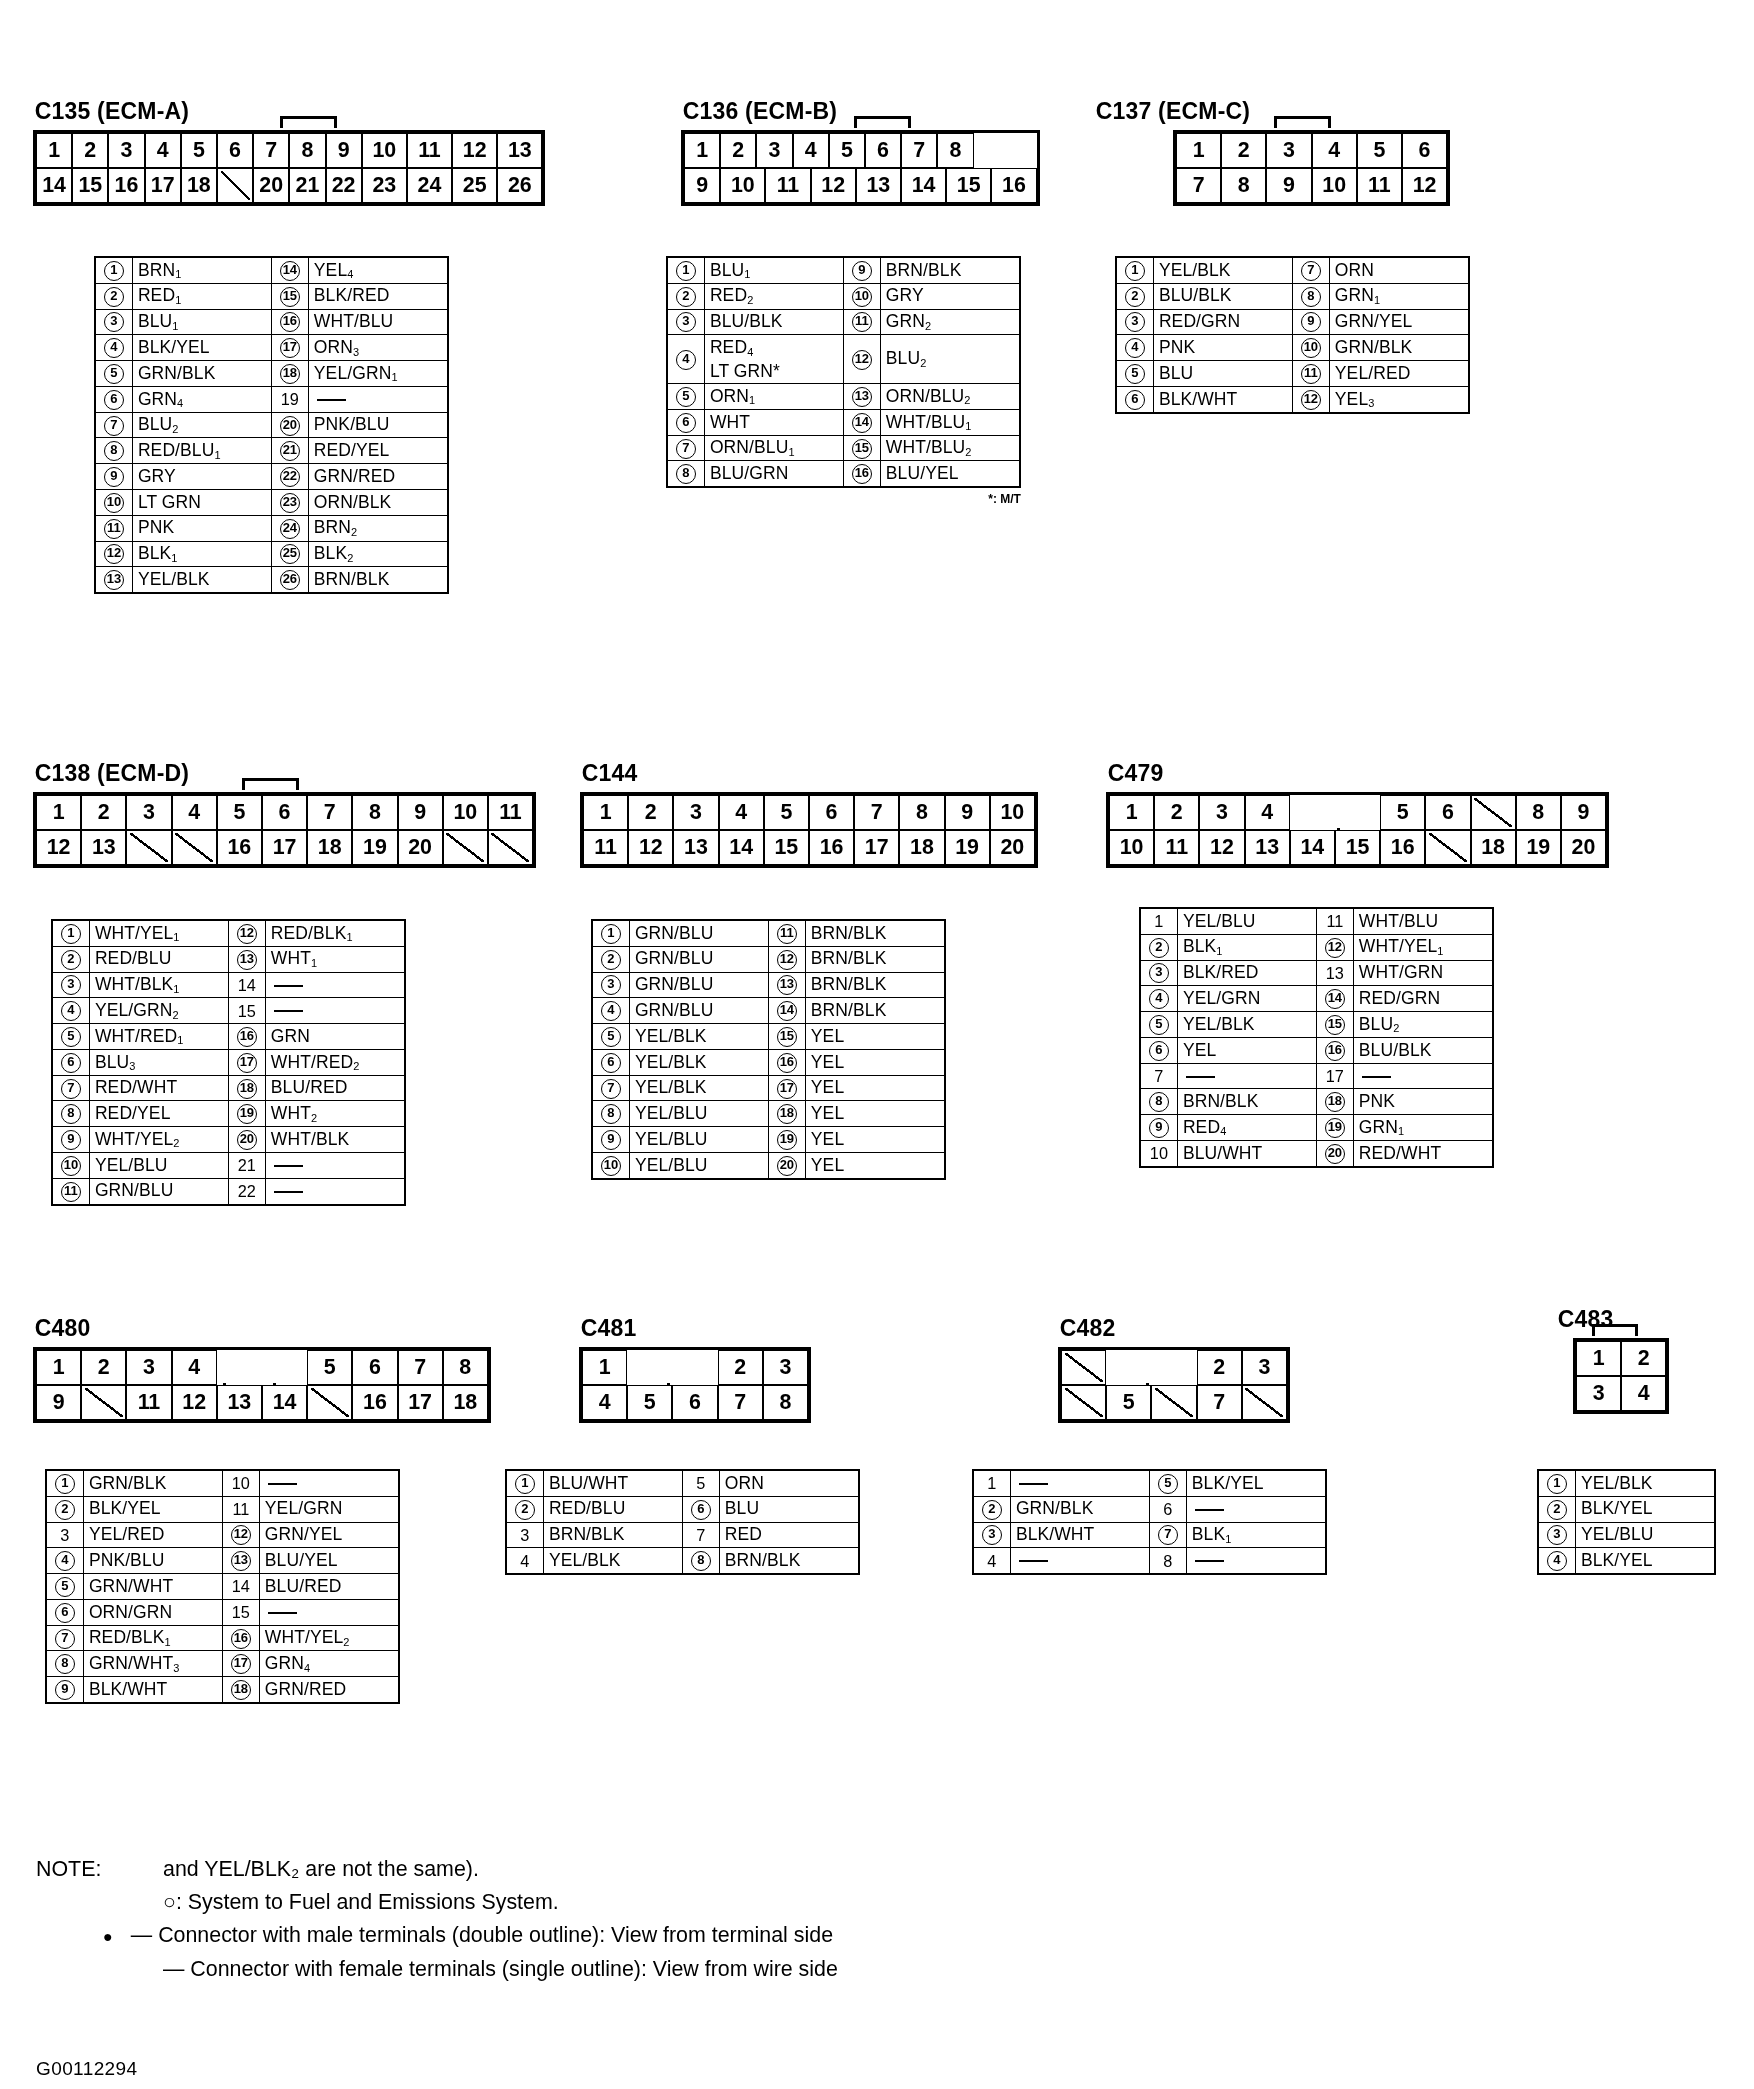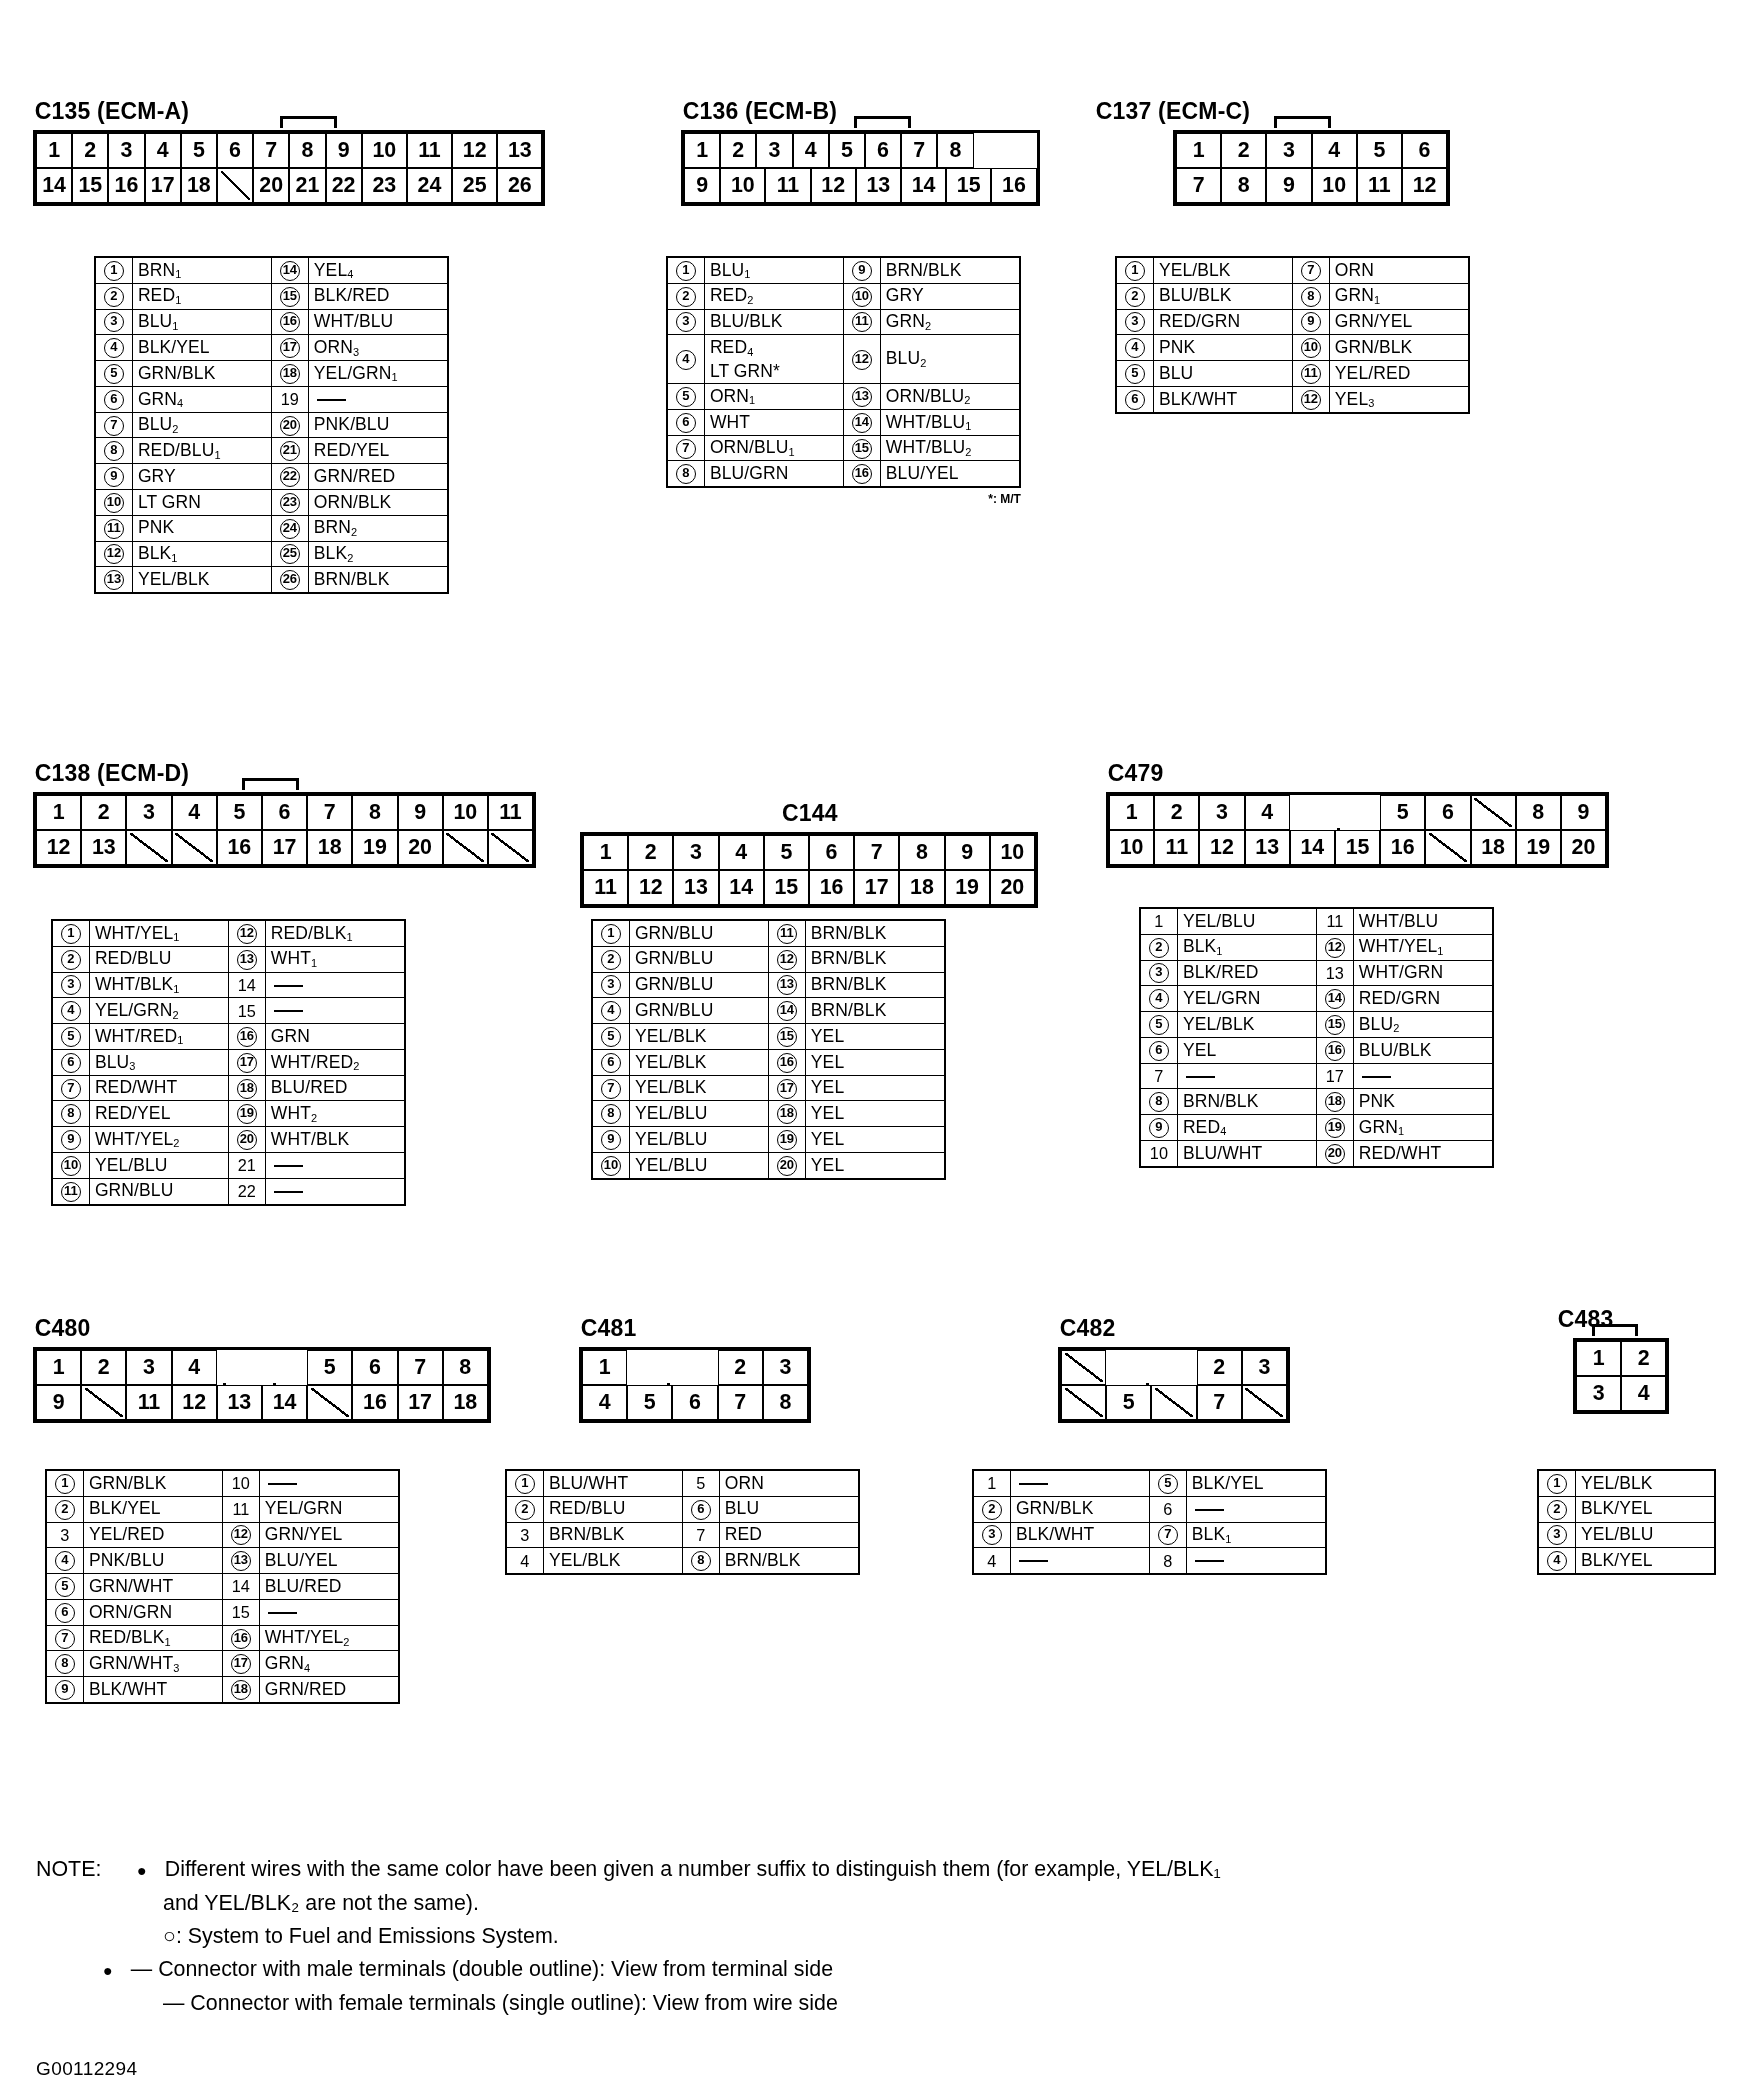--- a/index.html
+++ b/index.html
@@ -467,21 +467,21 @@
           <tr>
             <td class="num"><span class="circ">11</span></td>
             <td class="val wide">GRN/BLU</td>
             <td class="num">22</td>
             <td class="val wide"><span class="dash"></span></td>
           </tr>
         </tbody>
     </table>
   </div>
 
-  <div class="block" style="left:580px;top:752px;text-align:center;">
+  <div class="block" style="left:580px;top:712px;">
     <div class="conn-title">C144</div>
     <div class="pinwrap">
       <div class="pingrid">
         <div class="pinrow">
           <div class="pincell w2">1</div>
           <div class="pincell w2">2</div>
           <div class="pincell w2">3</div>
           <div class="pincell w2">4</div>
           <div class="pincell w2">5</div>
           <div class="pincell w2">6</div>
@@ -907,24 +907,20 @@
             <td class="num"><span class="circ">4</span></td>
             <td class="val wide">BLK/YEL</td>
           </tr>
         </tbody>
     </table>
   </div>
 
   <div class="note" style="left:36px;top:1805px;">
     <span class="note-label">NOTE:</span>
     <div class="note-body">
-      <div class="note-line">
-        <span class="note-bullet">●</span>
-        <span style="margin-left:12px">Different wires with the same color have been given a number suffix to distinguish them (for example, YEL/BLK₁</span>
-      </div>
       <div class="note-line indent1">
         <span>and YEL/BLK₂ are not the same).</span>
       </div>
       <div class="note-line indent1">
         <span>○: System to Fuel and Emissions System.</span>
       </div>
       <div class="note-line" style="margin-left:-34px">
         <span class="note-bullet">●</span>
         <span style="margin-left:12px">— Connector with male terminals (double outline): View from terminal side</span>
       </div>

